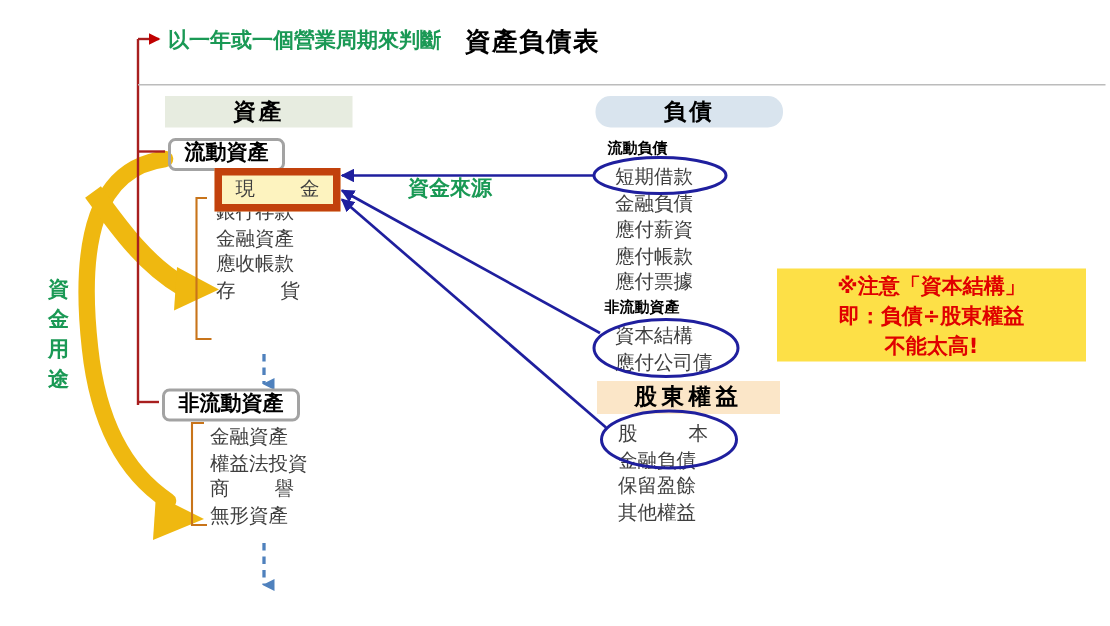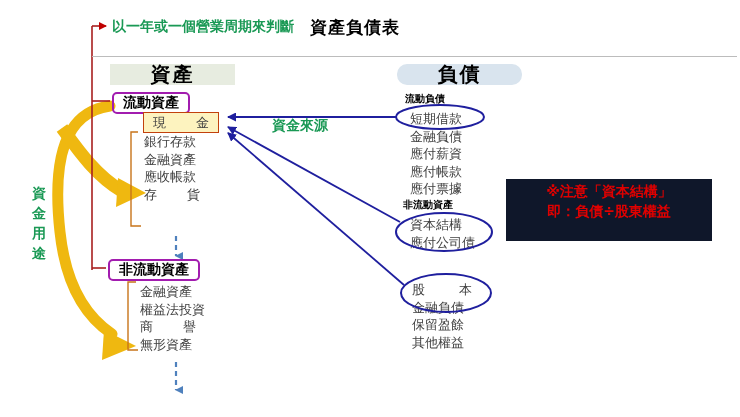--- a/index.html
+++ b/index.html
@@ -63,21 +63,21 @@
   
   .hrule {
     left: 92px; top: 56px;
     width: 645px; height: 1px;
     background: #bcbcbc;
     z-index: 2;
   }
 
   
   .sec-head {
-    font-size: 20px;
+    font-size: 15px;
     font-weight: bold;
     color: #000000;
     text-align: center;
     line-height: 21px;
     letter-spacing: 2px;
     z-index: 4;
   }
   .head-assets {
     left: 110px; top: 64px;
     width: 125px; height: 21px;
@@ -91,21 +91,21 @@
   }
   .head-equity {
     left: 398px; top: 254px;
     width: 122px; height: 22px;
     background: #fbe6c8;
     letter-spacing: 3px;
   }
 
   
   .red-box {
-    border: 2px solid #a21caf;
+    border: 2px solid #a3a3a3;
     border-radius: 5px;
     font-size: 14px;
     font-weight: bold;
     color: #000000;
     background: transparent;
     text-align: center;
     line-height: 17px;
     white-space: nowrap;
     z-index: 6;
   }
@@ -155,21 +155,21 @@
   .assets-ncur-list { left: 140px; top: 283px; }
   .liab-cur-list    { left: 410px; top: 110px; }
   .liab-ncur-list   { left: 410px; top: 216px; }
   .equity-list      { left: 412px; top: 281px; }
 
   
   .cash-cell {
     left: 143px; top: 112px;
     width: 74px; height: 19px;
     background: #fdf3bf;
-    border: 1px solid #c2410c;
+    border: 5px solid #c2410c;
     font-size: 13px;
     color: #3f3f3f;
     line-height: 19px;
     text-align: center;
     letter-spacing: 0;
     z-index: 6;
   }
   .cash-cell .spread-cash {
     display: inline-block;
     width: 56px;
@@ -194,23 +194,23 @@
     font-weight: bold;
     color: #1a9955;
     line-height: 20px;
     text-align: center;
     z-index: 6;
   }
   .use-label span { display: block; }
 
   
   .warn-box {
-    left: 506px; top: 179px;
+    left: 518px; top: 179px;
     width: 206px; height: 62px;
-    background: #0f172a;
+    background: #fde047;
     z-index: 4;
   }
   .warn-box .wl {
     display: block;
     font-size: 14px;
     font-weight: bold;
     color: #e00000;
     line-height: 20px;
     text-align: center;
     white-space: nowrap;
@@ -258,20 +258,21 @@
       <path d="M176,362 L176,390" fill="none" stroke="#4f81bd" stroke-width="2.2" stroke-dasharray="5,4" marker-end="url(#blueDashArrow)"></path>
     </g>
   </svg>
 
   <div class="abs title-main">資產負債表</div>
   <div class="abs top-note">以一年或一個營業周期來判斷</div>
   <div class="abs hrule"></div>
 
   <div class="abs sec-head head-assets">資產</div>
   <div class="abs sec-head head-liab">負債</div>
+  <div class="abs sec-head head-equity">股東權益</div>
 
   <div class="abs red-box box-current-assets">流動資產</div>
 
   <div class="abs cash-cell">
     <span class="spread-cash">現金</span>
   </div>
 
   <div class="abs item-list assets-cur-list">
     <span class="it">銀行存款</span>
     <span class="it">金融資產</span>
@@ -323,20 +324,21 @@
   <div class="abs use-label">
     <span>資</span>
     <span>金</span>
     <span>用</span>
     <span>途</span>
   </div>
 
   <div class="abs warn-box">
     <span class="wl l1">※注意「資本結構」</span>
     <span class="wl">即：負債÷股東權益</span>
+    <span class="wl">不能太高!</span>
   </div>
 
   <svg id="svg-front" viewBox="0 0 740 417">
 
     <ellipse cx="440" cy="117" rx="44" ry="12" fill="none" stroke="#1f1f9e" stroke-width="2"></ellipse>
 
     <ellipse cx="444" cy="232" rx="48" ry="19" fill="none" stroke="#1f1f9e" stroke-width="2"></ellipse>
 
     <ellipse cx="446" cy="293" rx="45" ry="19" fill="none" stroke="#1f1f9e" stroke-width="2"></ellipse>
 

